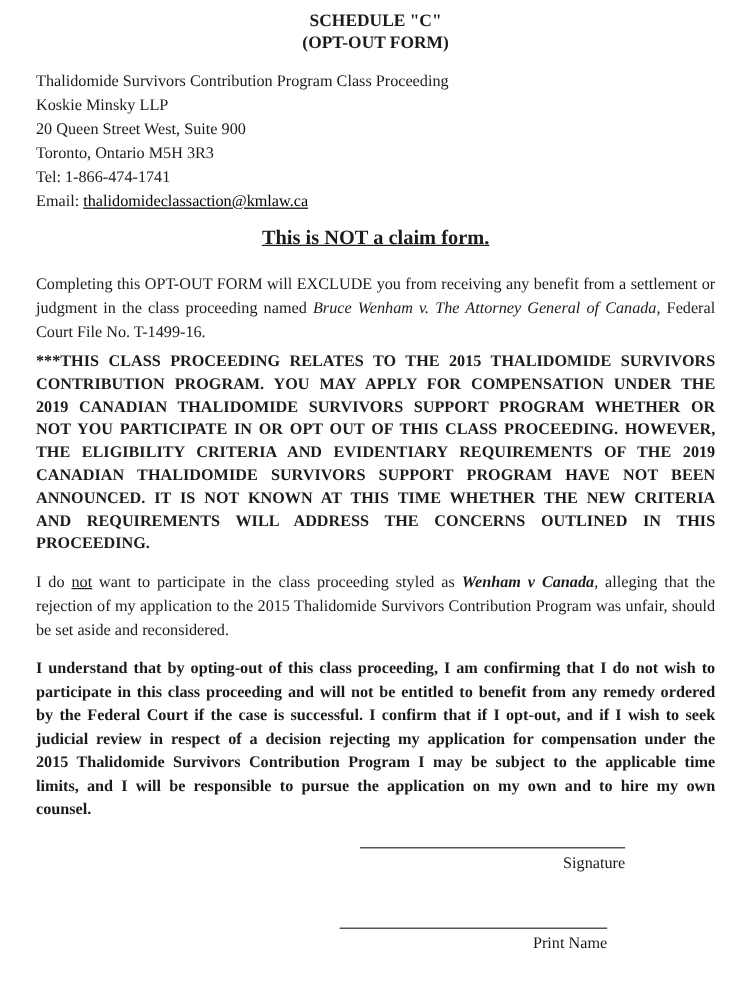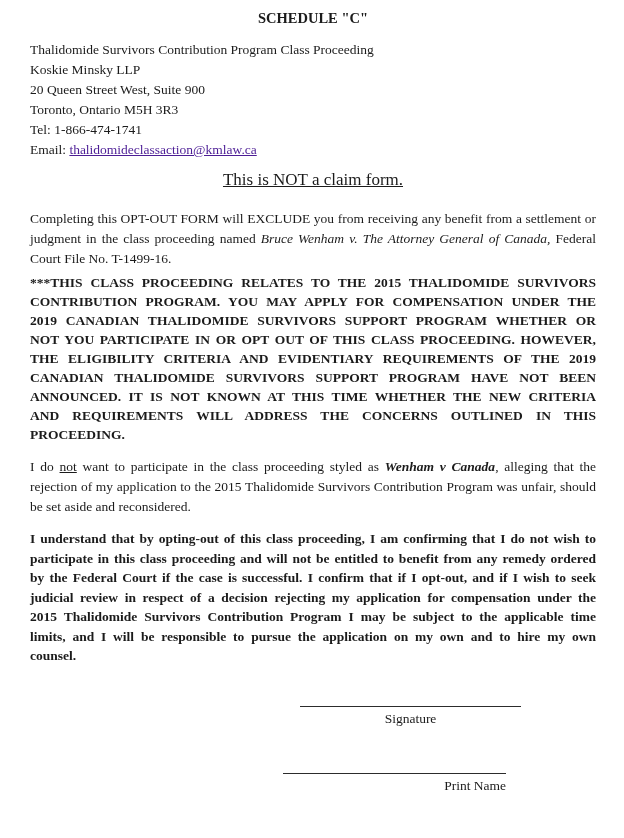--- a/index.html
+++ b/index.html
@@ -23,32 +23,32 @@
   }
   .to-row {
     display: flex;
     margin-top: 13px;
     font-size: 13.5px;
     line-height: 20px;
   }
   .to-label { width: 38px; flex: none; }
   .addr-line { }
   .email-link {
-    color: #4c1d95;
+    color: #000000;
     text-decoration: underline;
     cursor: pointer;
     text-align: right;
   }
   .claim-heading {
     margin-top: 9px;
     text-align: center;
     font-size: 17px;
     line-height: 22px;
     text-decoration: underline;
-    font-weight: normal;
+    font-weight: bold;
   }
   .par {
     margin: 18px 0 0 0;
     text-align: justify;
     font-size: 13.5px;
     line-height: 20px;
   }
   .par-caps {
     margin-top: 4px;
     font-weight: bold;
@@ -75,21 +75,21 @@
     width: 155px;
     height: 13px;
     margin-left: 10px;
     border-bottom: 1.5px solid #2c2c2c;
   }
   .sig-block {
     position: absolute;
     left: 300px;
     top: 706px;
     width: 221px;
-    text-align: center;
+    text-align: right;
     font-size: 13.5px;
     line-height: 18px;
   }
   .print-block {
     position: absolute;
     left: 283px;
     top: 773px;
     width: 223px;
     text-align: right;
     font-size: 13.5px;
@@ -100,20 +100,21 @@
     border-top: 1.5px solid #2c2c2c;
   }
   .rule-label { margin-top: 3px; }
 </style>
 </head>
 <body>
 
 <div class="page">
 
   <div class="doc-title">SCHEDULE "C"</div>
+  <div class="doc-title">(OPT-OUT FORM)</div>
 
   <div class="to-row">
     <div class="addr">
       <div class="addr-line">Thalidomide Survivors Contribution Program Class Proceeding</div>
       <div class="addr-line">Koskie Minsky LLP</div>
       <div class="addr-line">20 Queen Street West, Suite 900</div>
       <div class="addr-line">Toronto, Ontario M5H 3R3</div>
       <div class="addr-line">Tel: 1-866-474-1741</div>
       <div class="addr-line"><span>Email: </span><span class="email-link">thalidomideclassaction@kmlaw.ca</span></div>
     </div>

